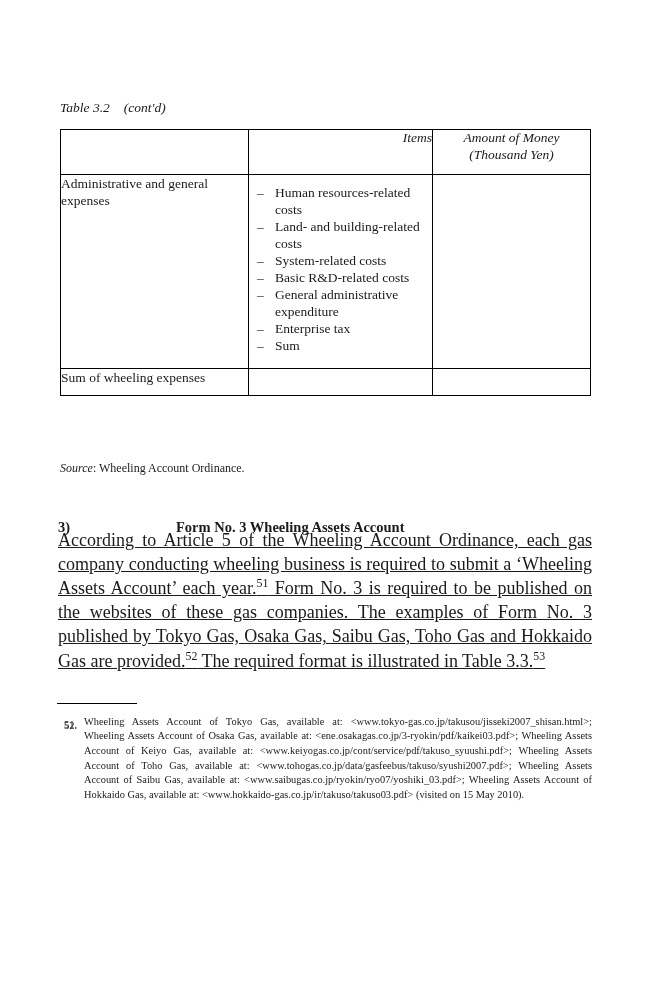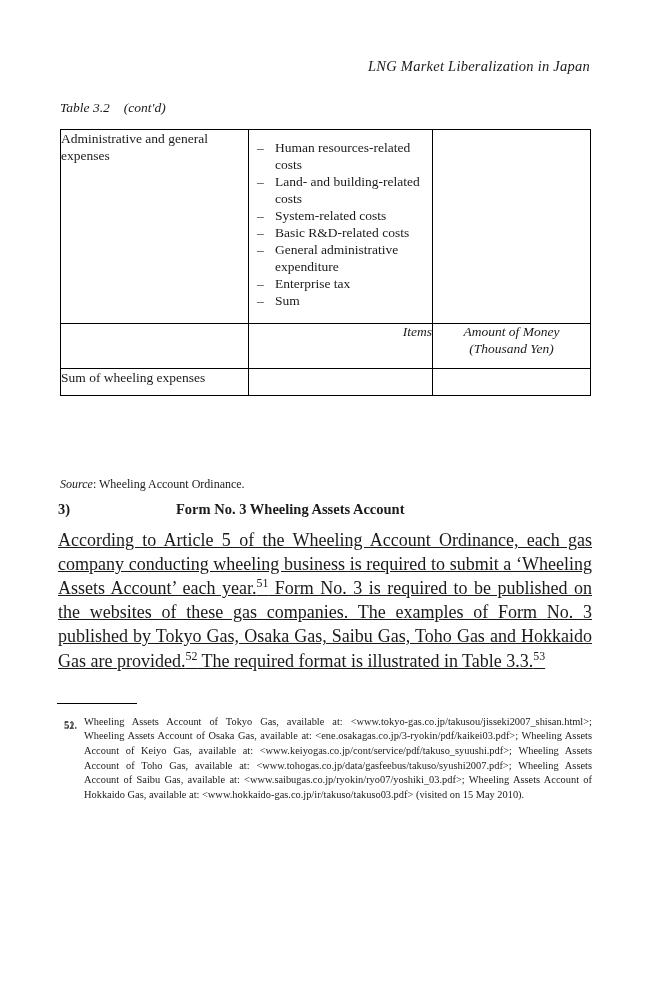--- a/index.html
+++ b/index.html
@@ -110,29 +110,28 @@
     line-height: 1.26;
   }
   .row-sum .cell-label { padding-bottom: 9px; }
 
   
   .source-line {
     position: absolute;
     left: 60px;
     top: 461px;
     font-size: 12px;
-    margin-top: 16px;
   }
   .source-line .src-lbl { font-style: italic; }
 
   
   .sec-heading {
     position: absolute;
     left: 58px;
-    top: 501px;
+    top: 519px;
     width: 534px;
     font-weight: bold;
     font-size: 14.5px;
   }
   .sec-heading .sec-num {
     display: inline-block;
     width: 118px;
   }
 
   .body-para {
@@ -193,58 +192,57 @@
     width: 530px;
     text-align: right;
     font-size: 13px;
   }
 </style>
 </head>
 <body>
 
 <div class="page">
 
-  <div class="running-head">LNG Market Liberalization in Japan</div>
 
   <div class="table-caption">
     <span class="cap-num">Table 3.2</span><span class="cap-note">(cont'd)</span>
   </div>
 
   <table class="tbl">
     <colgroup>
       <col class="col-a">
         <col class="col-b">
         <col class="col-c">
     </colgroup>
     <tbody>
+      <tr>
+        <td class="hdr-blank"></td>
+        <td class="hdr-items">Items</td>
+        <td class="hdr-amount">
+          <div>Amount of Money</div>
+          <div>(Thousand Yen)</div>
+        </td>
+      </tr>
+
       <tr>
         <td class="cell-label tall">Administrative and general expenses</td>
         <td>
           <ul class="item-list">
             <li>Human resources-related costs</li>
             <li>Land- and building-related costs</li>
             <li>System-related costs</li>
             <li>Basic R&amp;D-related costs</li>
             <li>General administrative expenditure</li>
             <li>Enterprise tax</li>
             <li>Sum</li>
           </ul>
         </td>
         <td class="cell-empty"></td>
       </tr>
 
-      <tr>
-        <td class="hdr-blank"></td>
-        <td class="hdr-items">Items</td>
-        <td class="hdr-amount">
-          <div>Amount of Money</div>
-          <div>(Thousand Yen)</div>
-        </td>
-      </tr>
-
 
       <tr class="row-sum">
         <td class="cell-label">Sum of wheeling expenses</td>
         <td class="cell-empty"></td>
         <td class="cell-empty"></td>
       </tr>
     </tbody>
   </table>
 
   <div class="source-line">

